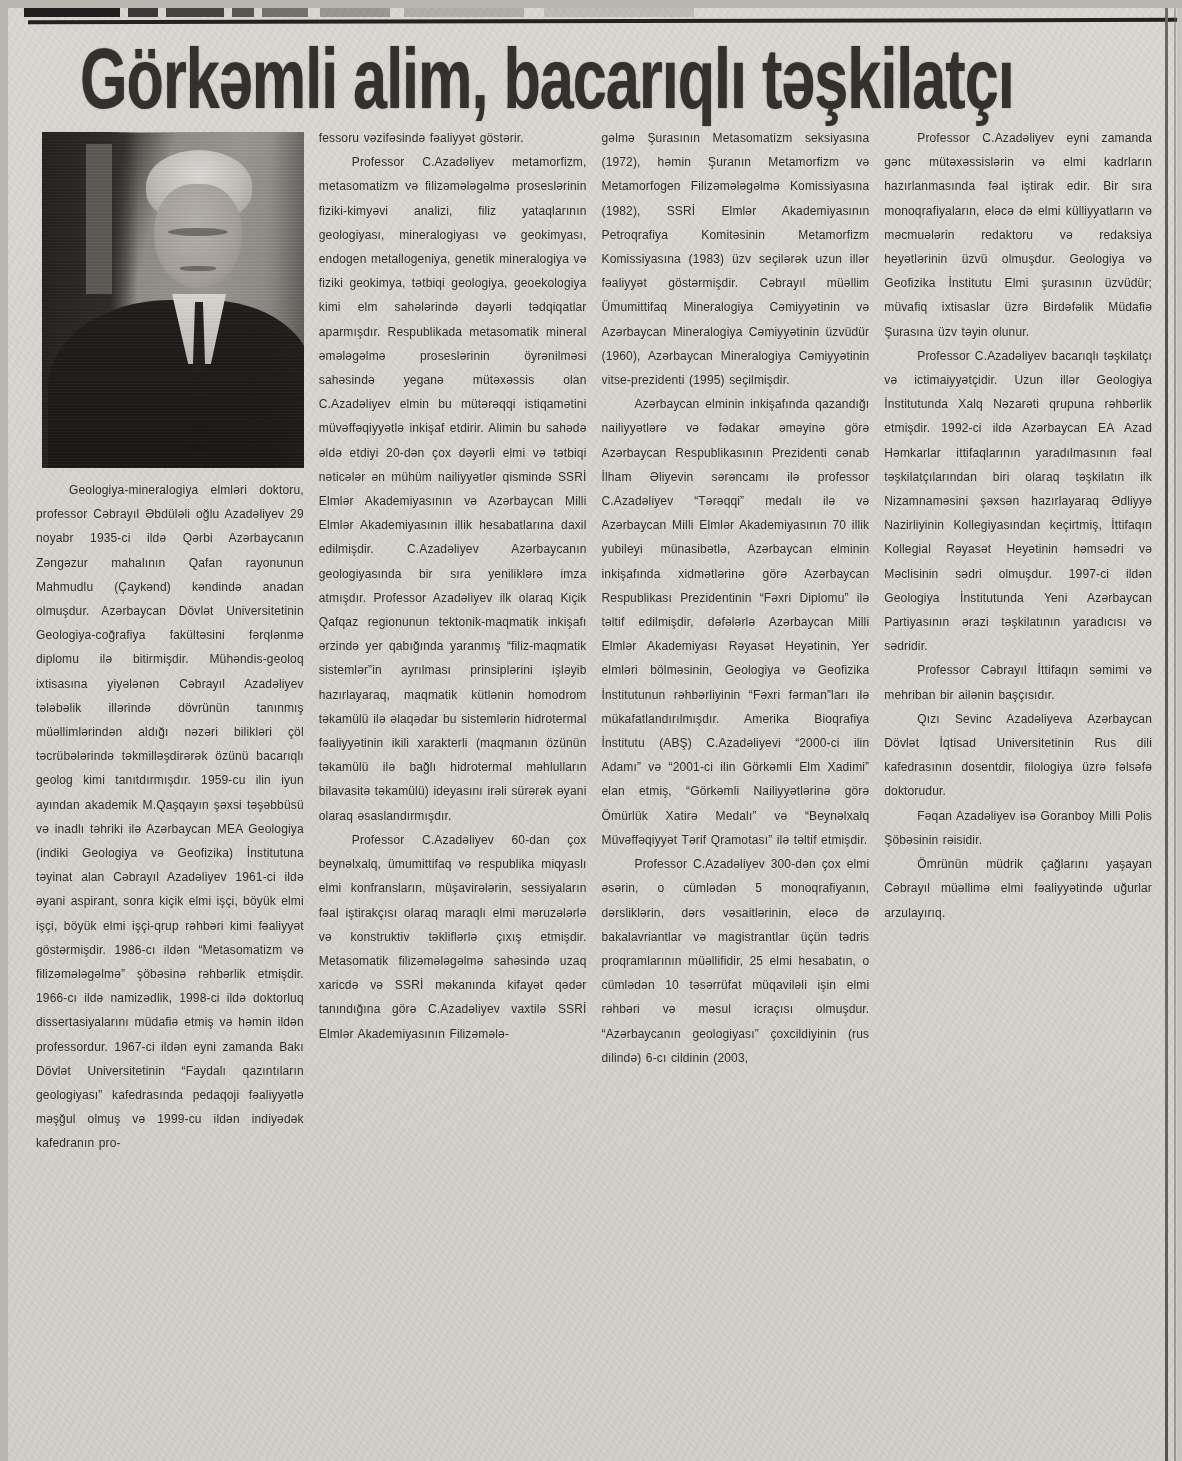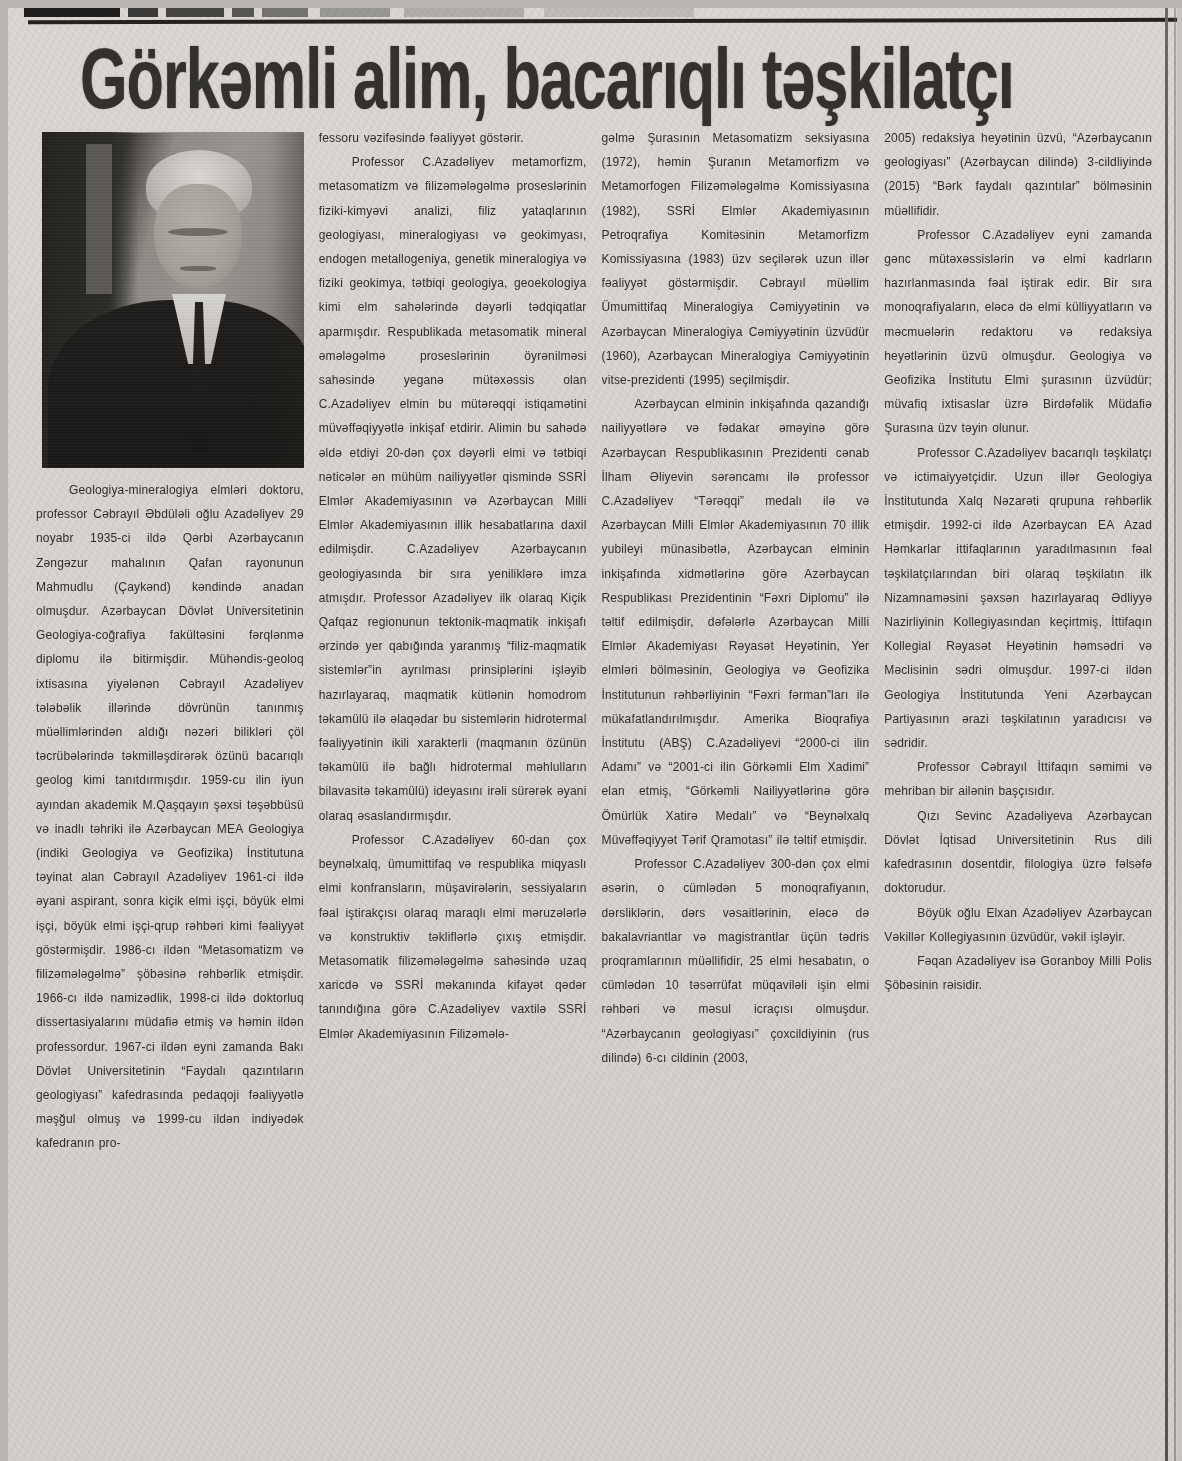--- a/index.html
+++ b/index.html
@@ -121,24 +121,23 @@
       <p class="indent">Professor C.Azadəliyev 60-dan çox beynəlxalq, ümumittifaq və respublika miqyaslı elmi konfransların, müşavirələrin, sessiyaların fəal iştirakçısı olaraq maraqlı elmi məruzələrlə və konstruktiv təkliflərlə çıxış etmişdir. Metasomatik filizəmələgəlmə sahəsində uzaq xaricdə və SSRİ məkanında kifayət qədər tanındığına görə C.Azadəliyev vaxtilə SSRİ Elmlər Akademiyasının Filizəmələ-</p>
     </div>
 
     <div class="col">
       <p>gəlmə Şurasının Metasomatizm seksiyasına (1972), həmin Şuranın Metamorfizm və Metamorfogen Filizəmələgəlmə Komissiyasına (1982), SSRİ Elmlər Akademiyasının Petroqrafiya Komitəsinin Metamorfizm Komissiyasına (1983) üzv seçilərək uzun illər fəaliyyət göstərmişdir. Cəbrayıl müəllim Ümumittifaq Mineralogiya Cəmiyyətinin və Azərbaycan Mineralogiya Cəmiyyətinin üzvüdür (1960), Azərbaycan Mineralogiya Cəmiyyətinin vitse-prezidenti (1995) seçilmişdir.</p>
       <p class="indent">Azərbaycan elminin inkişafında qazandığı nailiyyətlərə və fədakar əməyinə görə Azərbaycan Respublikasının Prezidenti cənab İlham Əliyevin sərəncamı ilə professor C.Azadəliyev “Tərəqqi” medalı ilə və Azərbaycan Milli Elmlər Akademiyasının 70 illik yubileyi münasibətlə, Azərbaycan elminin inkişafında xidmətlərinə görə Azərbaycan Respublikası Prezidentinin “Fəxri Diplomu” ilə təltif edilmişdir, dəfələrlə Azərbaycan Milli Elmlər Akademiyası Rəyasət Heyətinin, Yer elmləri bölməsinin, Geologiya və Geofizika İnstitutunun rəhbərliyinin “Fəxri fərman”ları ilə mükafatlandırılmışdır. Amerika Bioqrafiya İnstitutu (ABŞ) C.Azadəliyevi “2000-ci ilin Adamı” və “2001-ci ilin Görkəmli Elm Xadimi” elan etmiş, “Görkəmli Nailiyyətlərinə görə Ömürlük Xatirə Medalı” və “Beynəlxalq Müvəffəqiyyət Tərif Qramotası” ilə təltif etmişdir.</p>
       <p class="indent">Professor C.Azadəliyev 300-dən çox elmi əsərin, o cümlədən 5 monoqrafiyanın, dərsliklərin, dərs vəsaitlərinin, eləcə də bakalavriantlar və magistrantlar üçün tədris proqramlarının müəllifidir, 25 elmi hesabatın, o cümlədən 10 təsərrüfat müqaviləli işin elmi rəhbəri və məsul icraçısı olmuşdur. “Azərbaycanın geologiyası” çoxcildiyinin (rus dilində) 6-cı cildinin (2003,</p>
     </div>
 
     <div class="col">
-      <p>2005) redaksiya heyətinin üzvü, “Azərbaycanın geologiyası” (Azərbaycan dilində) 3-cildliyində (2015) “Bərk faydalı qazıntılar” bölməsinin müəllifidir.</p>
       <p class="indent">Professor C.Azadəliyev eyni zamanda gənc mütəxəssislərin və elmi kadrların hazırlanmasında fəal iştirak edir. Bir sıra monoqrafiyaların, eləcə də elmi külliyyatların və məcmuələrin redaktoru və redaksiya heyətlərinin üzvü olmuşdur. Geologiya və Geofizika İnstitutu Elmi şurasının üzvüdür; müvafiq ixtisaslar üzrə Birdəfəlik Müdafiə Şurasına üzv təyin olunur.</p>
       <p class="indent">Professor C.Azadəliyev bacarıqlı təşkilatçı və ictimaiyyətçidir. Uzun illər Geologiya İnstitutunda Xalq Nəzarəti qrupuna rəhbərlik etmişdir. 1992-ci ildə Azərbaycan EA Azad Həmkarlar ittifaqlarının yaradılmasının fəal təşkilatçılarından biri olaraq təşkilatın ilk Nizamnaməsini şəxsən hazırlayaraq Ədliyyə Nazirliyinin Kollegiyasından keçirtmiş, İttifaqın Kollegial Rəyasət Heyətinin həmsədri və Məclisinin sədri olmuşdur. 1997-ci ildən Geologiya İnstitutunda Yeni Azərbaycan Partiyasının ərazi təşkilatının yaradıcısı və sədridir.</p>
       <p class="indent">Professor Cəbrayıl İttifaqın səmimi və mehriban bir ailənin başçısıdır.</p>
       <p class="indent">Qızı Sevinc Azadəliyeva Azərbaycan Dövlət İqtisad Universitetinin Rus dili kafedrasının dosentdir, filologiya üzrə fəlsəfə doktorudur.</p>
-      <p class="indent">Böyük oğlu Elxan Azadəliyev Azərbaycan Vəkillər Kollegiyasının üzvüdür, vəkil işləyir.</p>
       <p class="indent">Fəqan Azadəliyev isə Goranboy Milli Polis Şöbəsinin rəisidir.</p>
+      <p class="indent">Ömrünün müdrik çağlarını yaşayan Cəbrayıl müəllimə elmi fəaliyyətində uğurlar arzulayırıq.</p>
 
     </div>
 
   </div>
 </div>
 
 </body></html>

